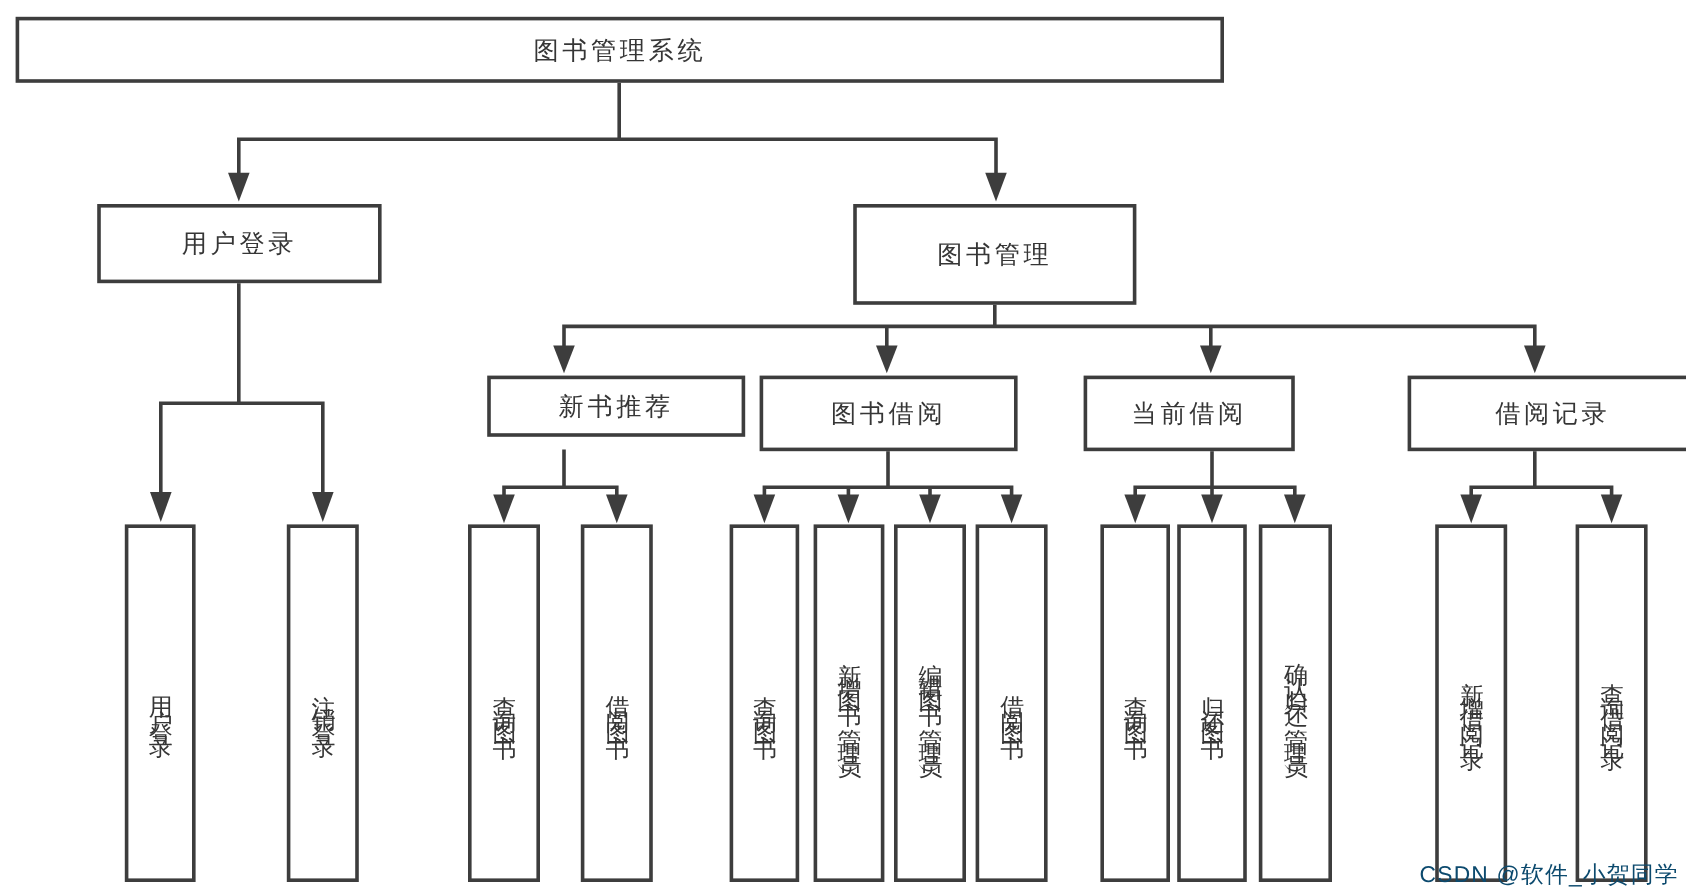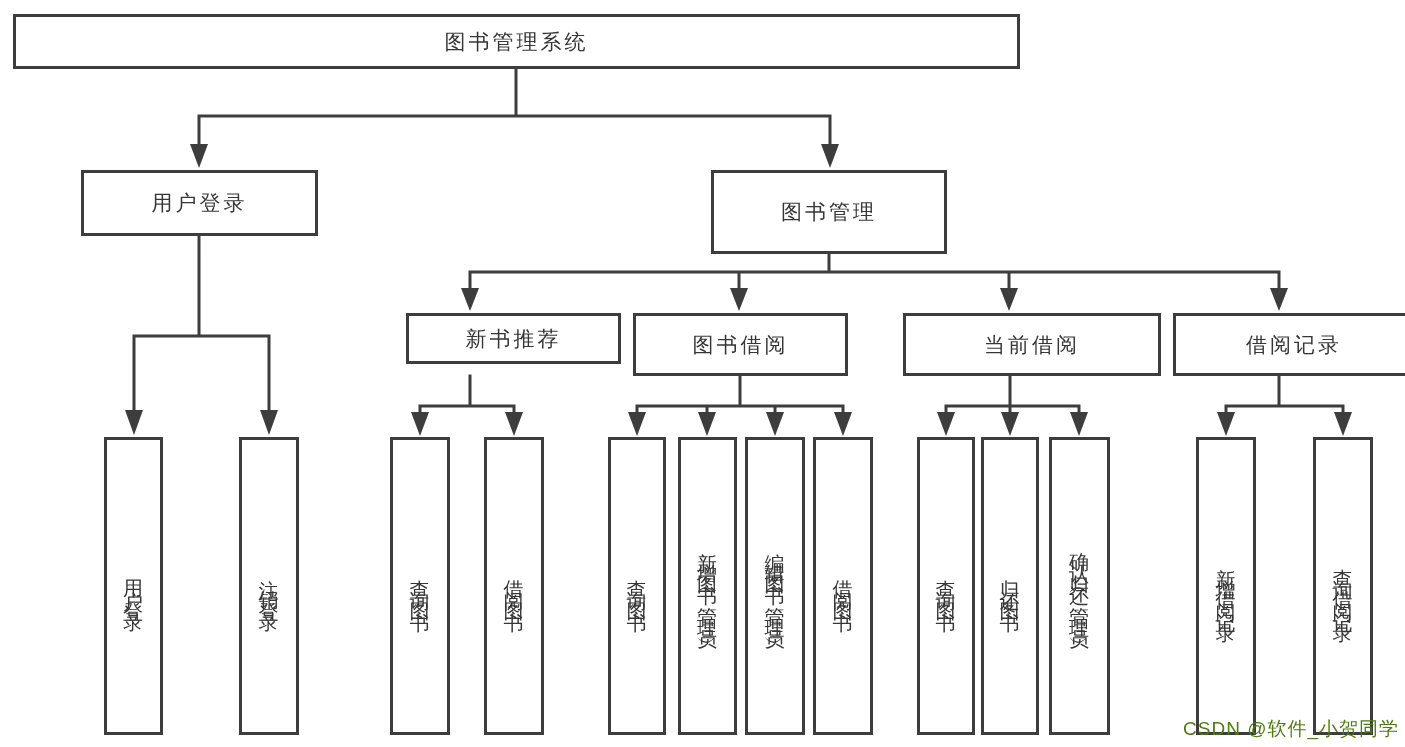--- a/index.html
+++ b/index.html
@@ -48,21 +48,21 @@
     letter-spacing: 11px;
     line-height: 1;
   }
   .watermark {
     position: absolute;
     right: 6px;
     top: 716px;
     z-index: 5;
     font-size: 19px;
     letter-spacing: 1px;
-    color: #4d7c0f;
+    color: #0c4a6e;
     white-space: nowrap;
   }
 </style>
 </head>
 <body>
 
 <div class="stage">
 
   <svg class="wires" width="1405" height="747" viewBox="0 0 1405 747" aria-hidden="true">
     <g stroke="#3d3d3d" stroke-width="3" fill="none" stroke-linecap="square">
@@ -114,21 +114,21 @@
   <div class="box h" style="left:711px; top:170px; width:236px; height:84px;">
     <span class="lbl">图书管理</span>
   </div>
 
   <div class="box h" style="left:363px; top:313px; width:215px; height:51px;margin-left:43px;">
     <span class="lbl">新书推荐</span>
   </div>
   <div class="box h" style="left:633px; top:313px; width:215px; height:63px;font-family:Liberation Serif, serif;">
     <span class="lbl">图书借阅</span>
   </div>
-  <div class="box h" style="left:903px; top:313px; width:258px; height:63px;text-align:right;">
+  <div class="box h" style="left:903px; top:313px; width:176px; height:63px;text-align:right;">
     <span class="lbl">当前借阅</span>
   </div>
   <div class="box h" style="left:1173px; top:313px; width:242px; height:63px;">
     <span class="lbl">借阅记录</span>
   </div>
 
   <div class="box v" style="left:104px; top:437px; width:59px; height:298px;">
     <span class="lbl">用户登录</span>
   </div>
   <div class="box v" style="left:239px; top:437px; width:60px; height:298px;">

